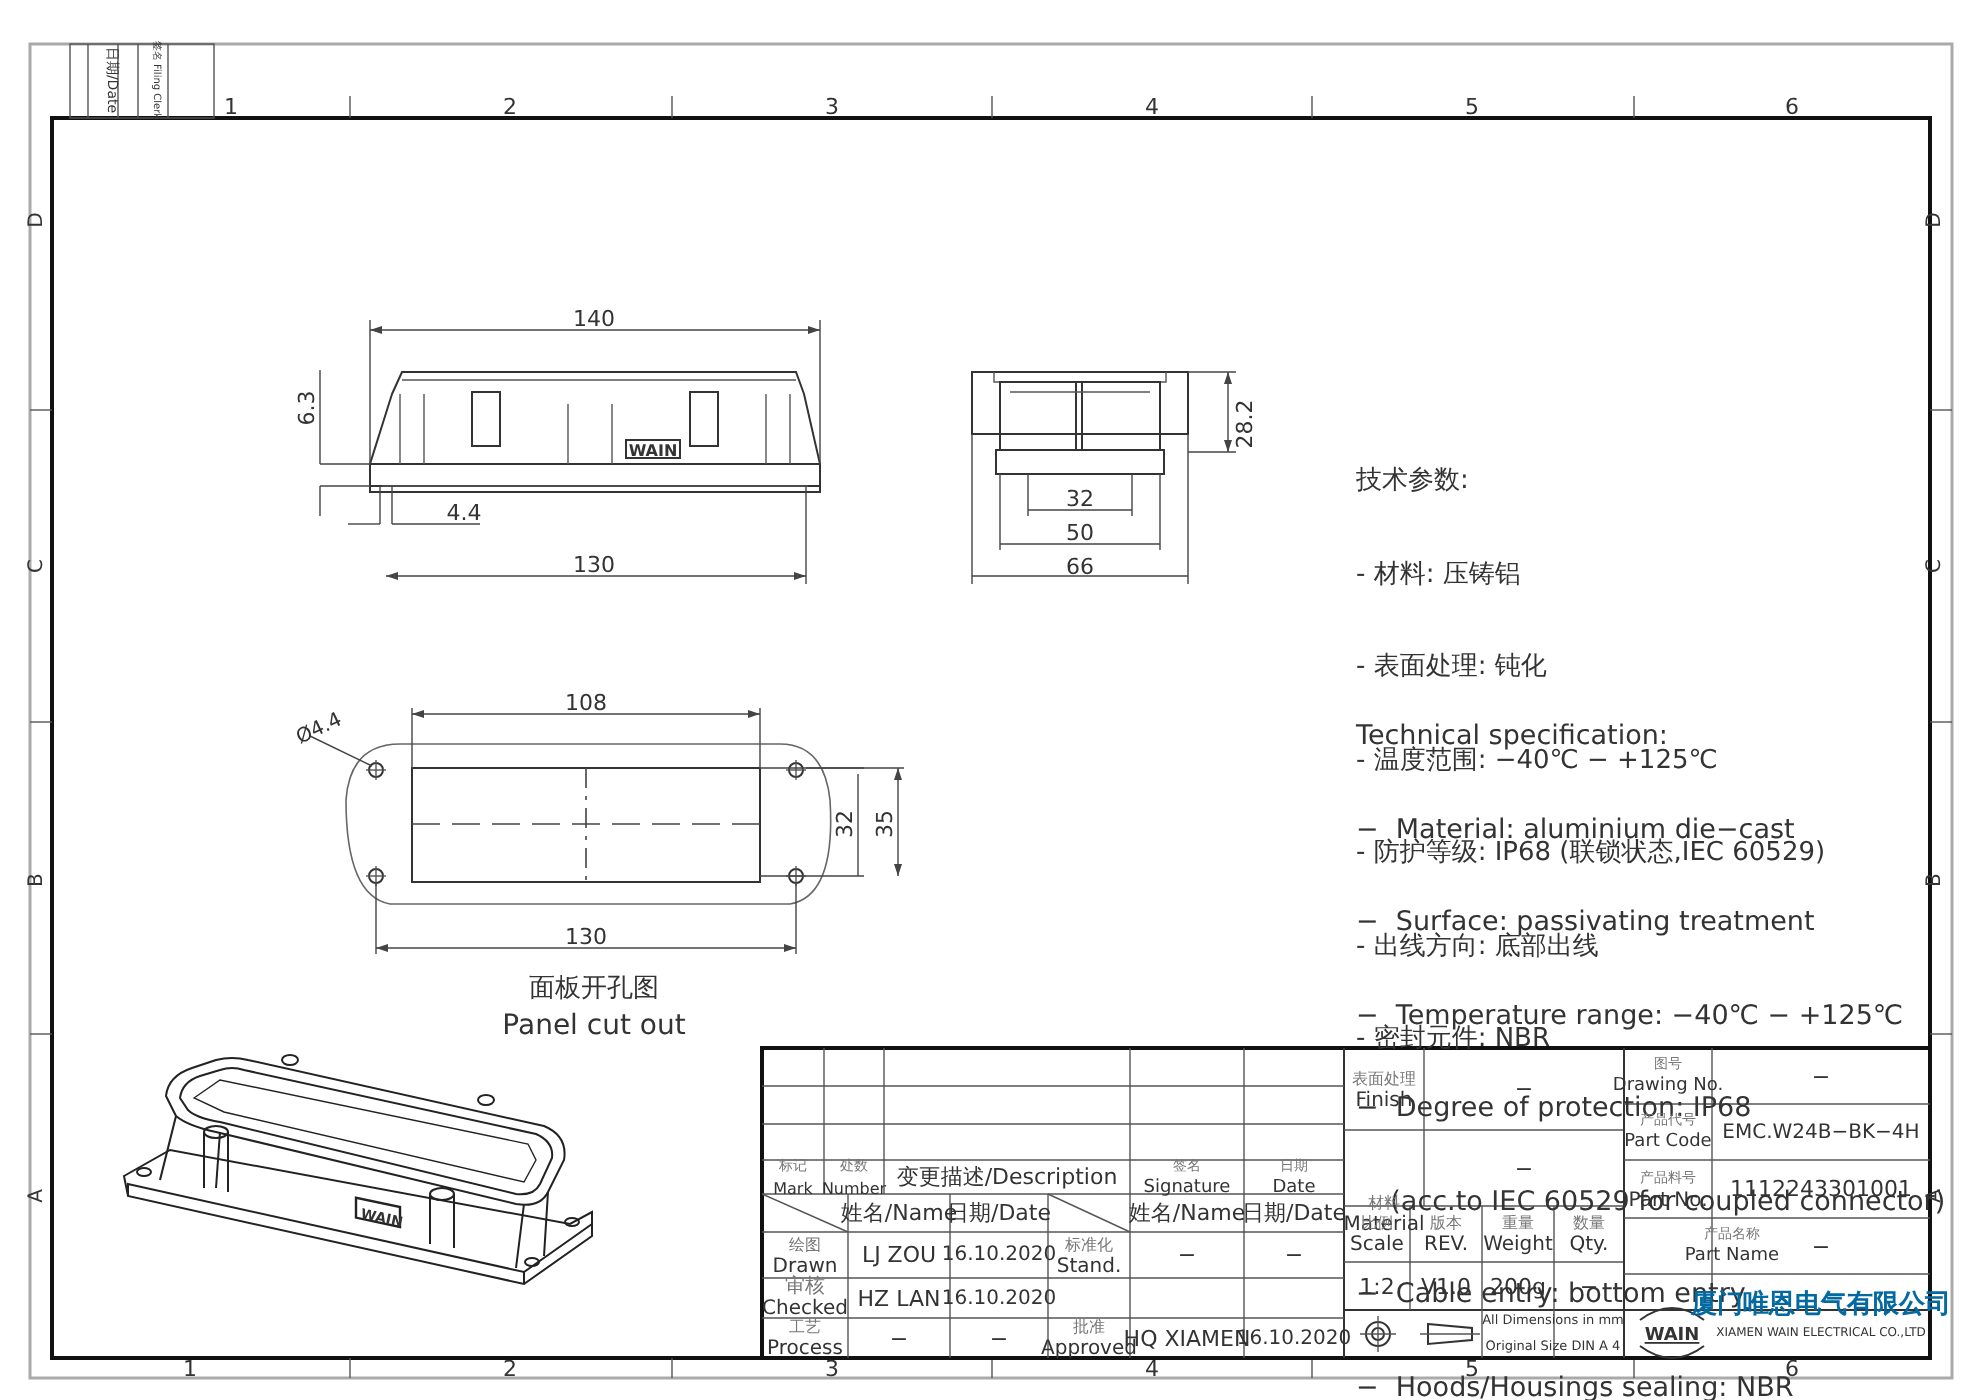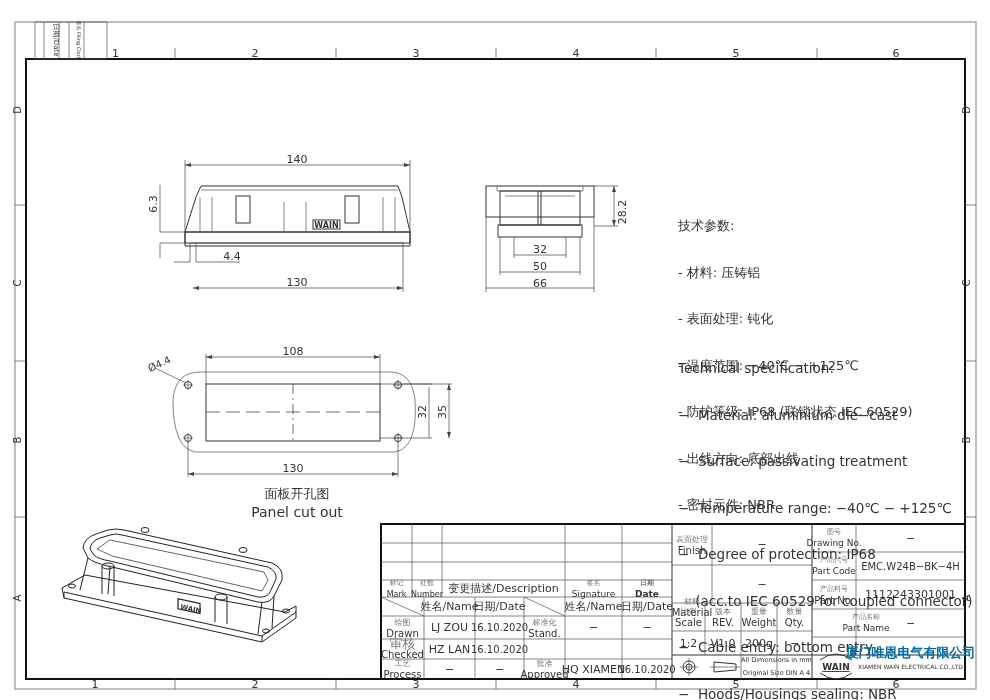--- a/index.html
+++ b/index.html
@@ -301,21 +301,21 @@
     <text x="970" y="110" font-size="10" text-anchor="middle" transform="rotate(-90 970 110)">D</text>
     <text x="970" y="283" font-size="10" text-anchor="middle" transform="rotate(-90 970 283)">C</text>
     <text x="970" y="440" font-size="10" text-anchor="middle" transform="rotate(-90 970 440)">B</text>
     <text x="970" y="598" font-size="10" text-anchor="middle" transform="rotate(-90 970 598)">A</text>
   </g>
   <text x="54" y="40" font-size="7" text-anchor="middle" transform="rotate(90 54 40)">日期/Date</text>
   <text x="77" y="40" font-size="5" text-anchor="middle" transform="rotate(90 77 40)">签名 Filing Clerk</text>
 </svg>
 </div>
 
-<div class="spec" style="left:678px; top:187px;">
+<div class="spec" style="left:678px; top:202px;">
   <div>技术参数:</div>
   <div>- 材料: 压铸铝</div>
   <div>- 表面处理: 钝化</div>
   <div>- 温度范围: −40℃ − +125℃</div>
   <div>- 防护等级: IP68 (联锁状态,IEC 60529)</div>
   <div>- 出线方向: 底部出线</div>
   <div>- 密封元件: NBR</div>
 </div>
 <div class="spec" style="left:678px; top:330px; font-size:13.5px;">
   <div>Technical specification:</div>
@@ -342,21 +342,21 @@
         <span class="en" style="font-size:8px">Number</span>
       </div>
     </div>
   <div class="tb" style="left:442px;top:580px;width:123px;height:17px;">变更描述/Description</div>
   <div class="tb" style="left:565px;top:580px;width:57px;height:17px;">
       <div>
         <span class="cn">签名</span>
         <span class="en" style="font-size:9px">Signature</span>
       </div>
     </div>
-  <div class="tb" style="left:622px;top:580px;width:50px;height:17px;font-weight:bold;">
+  <div class="tb" style="left:622px;top:580px;width:50px;height:17px;">
       <div>
         <span class="cn">日期</span>
         <span class="en" style="font-size:9px">Date</span>
       </div>
     </div>
 
   <div class="tb" style="left:424px;top:597px;width:51px;height:19px;">姓名/Name</div>
   <div class="tb" style="left:475px;top:597px;width:49px;height:19px;">日期/Date</div>
   <div class="tb" style="left:565px;top:597px;width:57px;height:19px;">姓名/Name</div>
   <div class="tb" style="left:622px;top:597px;width:50px;height:19px;">日期/Date</div>
@@ -373,21 +373,21 @@
       <div>
         <span class="cn" style="font-size:8px">标准化</span>
         <span class="en">Stand.</span>
       </div>
     </div>
   <div class="tb" style="left:565px;top:616px;width:57px;height:23px;">−</div>
   <div class="tb" style="left:622px;top:616px;width:50px;height:23px;">−</div>
 
   <div class="tb" style="left:381px;top:639px;width:43px;height:20px;">
       <div>
-        <span class="cn" style="font-size:13px">审核</span>
+        <span class="cn" style="font-size:10px">审核</span>
         <span class="en">Checked</span>
       </div>
     </div>
   <div class="tb mid" style="left:424px;top:639px;width:51px;height:20px;">HZ  LAN</div>
   <div class="tb" style="left:475px;top:639px;width:49px;height:20px;font-size:10px;">16.10.2020</div>
 
   <div class="tb" style="left:381px;top:659px;width:43px;height:20px;">
       <div>
         <span class="cn" style="font-size:8px">工艺</span>
         <span class="en">Process</span>

